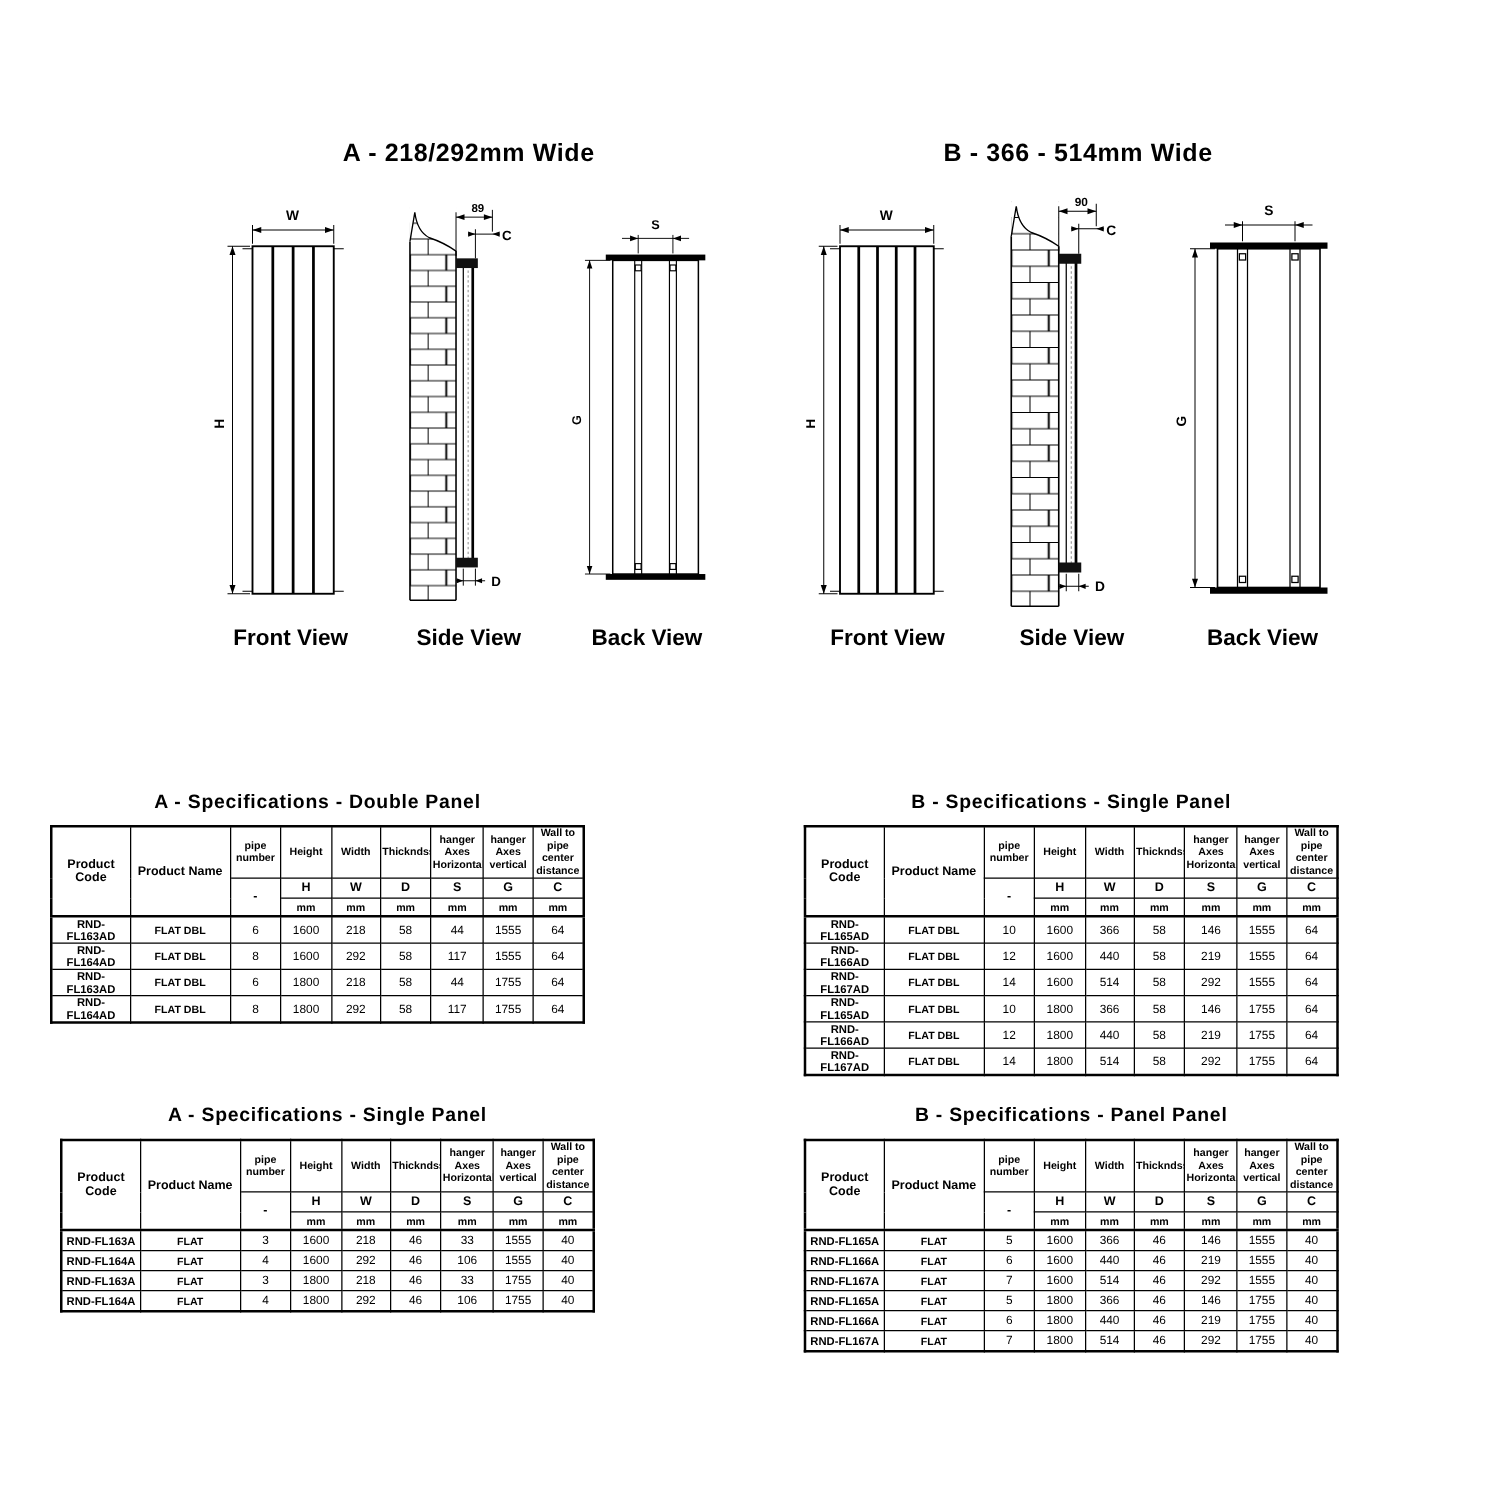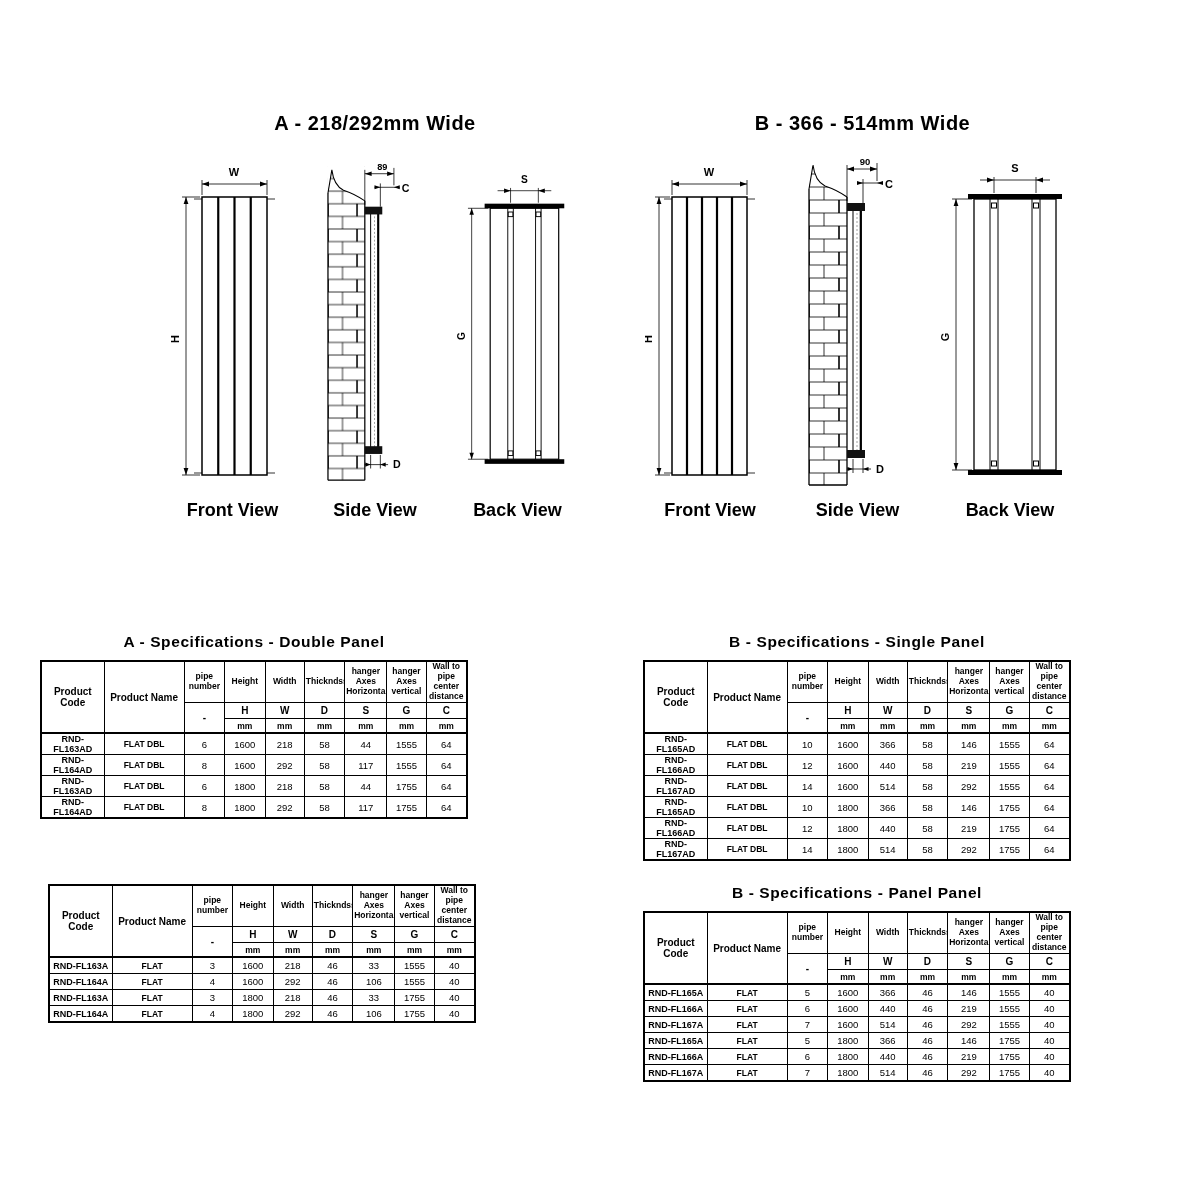--- a/index.html
+++ b/index.html
@@ -454,20 +454,21 @@
               <td class="c-num">292</td>
               <td class="c-num">1755</td>
               <td class="c-num">64</td>
             </tr>
           </tbody>
         </table>
       </div>
   </section>
 
   <section class="spec-block" style="left:48px;top:884px;">
+    <h2 class="spec-title">A - Specifications - Single Panel</h2>
     <div id="tbl-a-single">
         <table class="spec">
           <colgroup>
             <col style="width: 14.8%;">
             <col style="width: 18.8%;">
             <col style="width: 9.5%;">
             <col style="width: 9.5%;">
             <col style="width: 9.2%;">
             <col style="width: 9.5%;">
             <col style="width: 9.9%;">

